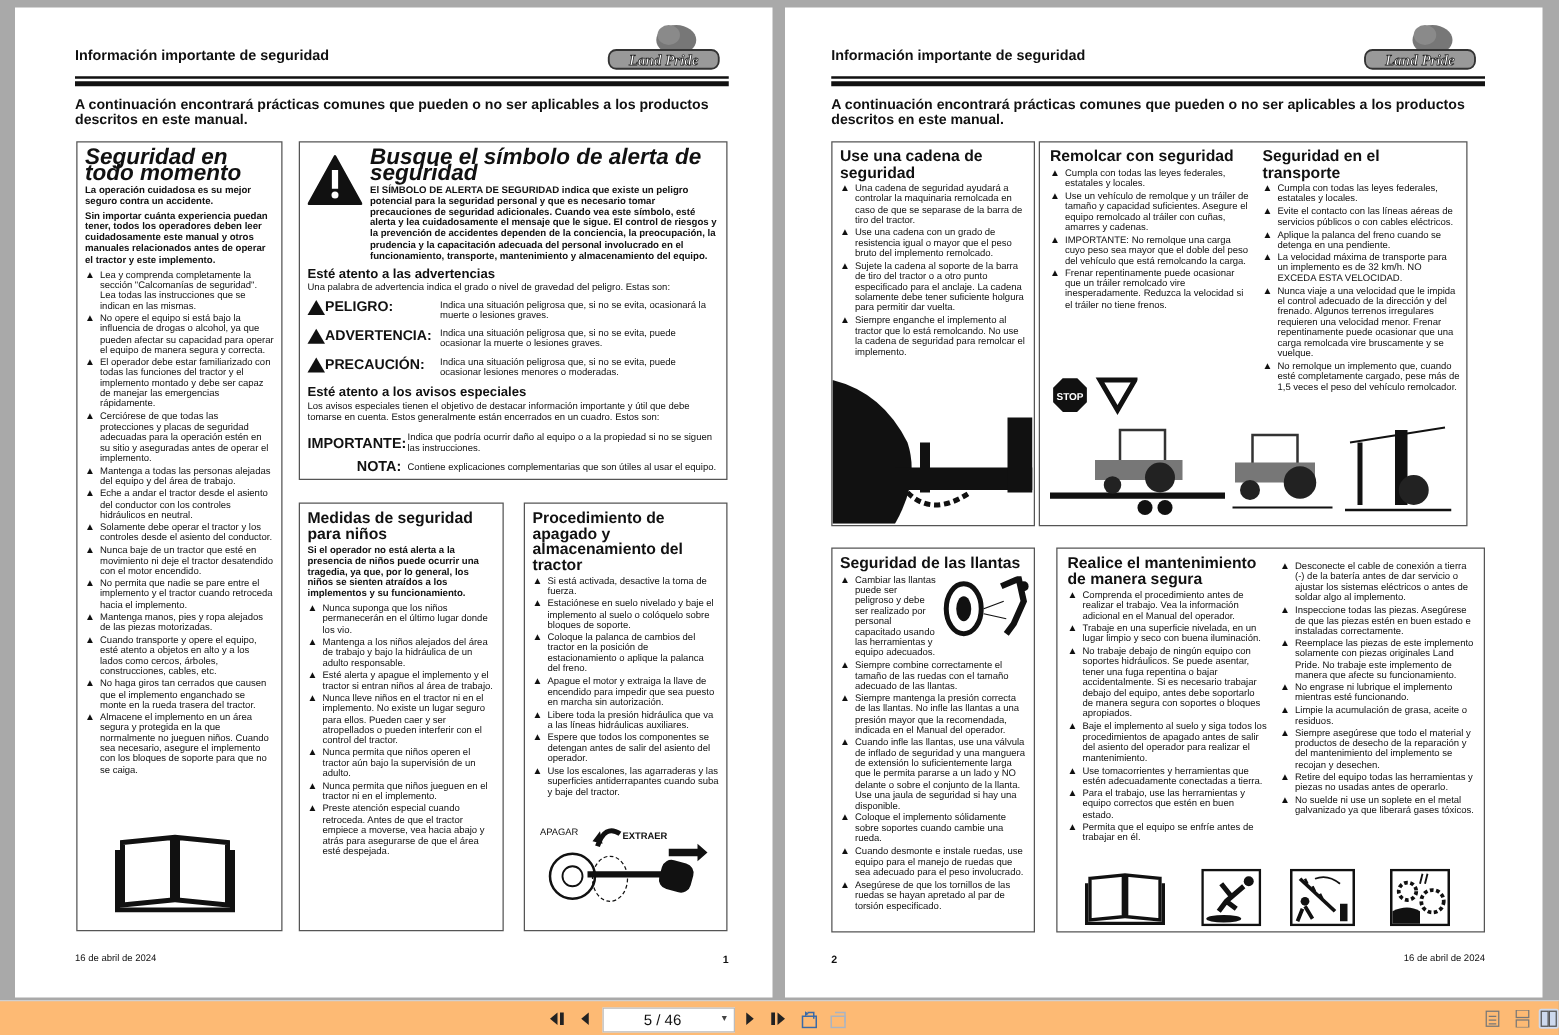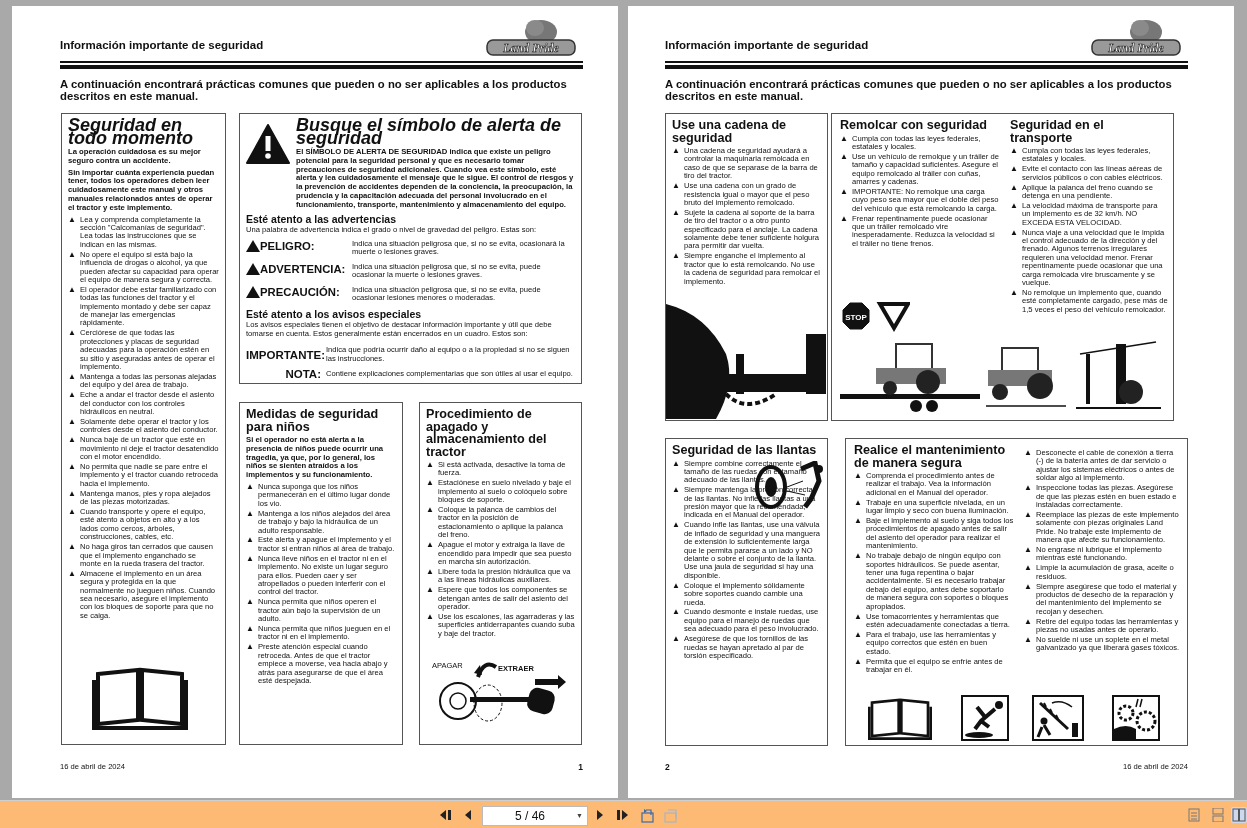--- a/index.html
+++ b/index.html
@@ -254,37 +254,38 @@
     <div class="box" style="left:37px;top:432px;width:163px;height:308px">
       <h2>Seguridad de las llantas</h2>
       <svg style="position:absolute;right:4px;top:22px" width="70" height="50" viewBox="0 0 70 50">
         <ellipse cx="18" cy="26" rx="14" ry="20" fill="none" stroke="#111" stroke-width="4"></ellipse>
         <ellipse cx="18" cy="26" rx="6" ry="10" fill="#111"></ellipse>
         <path d="M34 26 L50 20 M34 30 L52 34" stroke="#111" stroke-width="1"></path>
         <path d="M48 8 L62 2 L66 20 L58 38 L52 46" fill="none" stroke="#111" stroke-width="5"></path>
         <circle cx="66" cy="8" r="4" fill="#111"></circle>
       </svg>
       <ul style="margin-top:2px">
+        <li style="padding-right:72px">Cambiar las llantas puede ser peligroso y debe ser realizado por personal capacitado usando las herramientas y equipo adecuados.</li>
         <li>Siempre combine correctamente el tamaño de las ruedas con el tamaño adecuado de las llantas.</li>
         <li>Siempre mantenga la presión correcta de las llantas. No infle las llantas a una presión mayor que la recomendada, indicada en el Manual del operador.</li>
         <li>Cuando infle las llantas, use una válvula de inflado de seguridad y una manguera de extensión lo suficientemente larga que le permita pararse a un lado y NO delante o sobre el conjunto de la llanta. Use una jaula de seguridad si hay una disponible.</li>
         <li>Coloque el implemento sólidamente sobre soportes cuando cambie una rueda.</li>
         <li>Cuando desmonte e instale ruedas, use equipo para el manejo de ruedas que sea adecuado para el peso involucrado.</li>
         <li>Asegúrese de que los tornillos de las ruedas se hayan apretado al par de torsión especificado.</li>
       </ul>
     </div>
 
     <div class="box" style="left:217px;top:432px;width:343px;height:308px">
       <div style="position:absolute;left:8px;top:5px;width:160px">
         <h2>Realice el mantenimiento de manera segura</h2>
         <ul>
           <li>Comprenda el procedimiento antes de realizar el trabajo. Vea la información adicional en el Manual del operador.</li>
           <li>Trabaje en una superficie nivelada, en un lugar limpio y seco con buena iluminación.</li>
+          <li>No trabaje debajo de ningún equipo con soportes hidráulicos. Se puede asentar, tener una fuga repentina o bajar accidentalmente. Si es necesario trabajar debajo del equipo, antes debe soportarlo de manera segura con soportes o bloques apropiados.</li>
           <li>Baje el implemento al suelo y siga todos los procedimientos de apagado antes de salir del asiento del operador para realizar el mantenimiento.</li>
-          <li>No trabaje debajo de ningún equipo con soportes hidráulicos. Se puede asentar, tener una fuga repentina o bajar accidentalmente. Si es necesario trabajar debajo del equipo, antes debe soportarlo de manera segura con soportes o bloques apropiados.</li>
           <li>Use tomacorrientes y herramientas que estén adecuadamente conectadas a tierra.</li>
           <li>Para el trabajo, use las herramientas y equipo correctos que estén en buen estado.</li>
           <li>Permita que el equipo se enfríe antes de trabajar en él.</li>
         </ul>
       </div>
       <div style="position:absolute;left:178px;top:10px;width:158px">
         <ul>
           <li>Desconecte el cable de conexión a tierra (-) de la batería antes de dar servicio o ajustar los sistemas eléctricos o antes de soldar algo al implemento.</li>
           <li>Inspeccione todas las piezas. Asegúrese de que las piezas estén en buen estado e instaladas correctamente.</li>
           <li>Reemplace las piezas de este implemento solamente con piezas originales Land Pride. No trabaje este implemento de manera que afecte su funcionamiento.</li>

